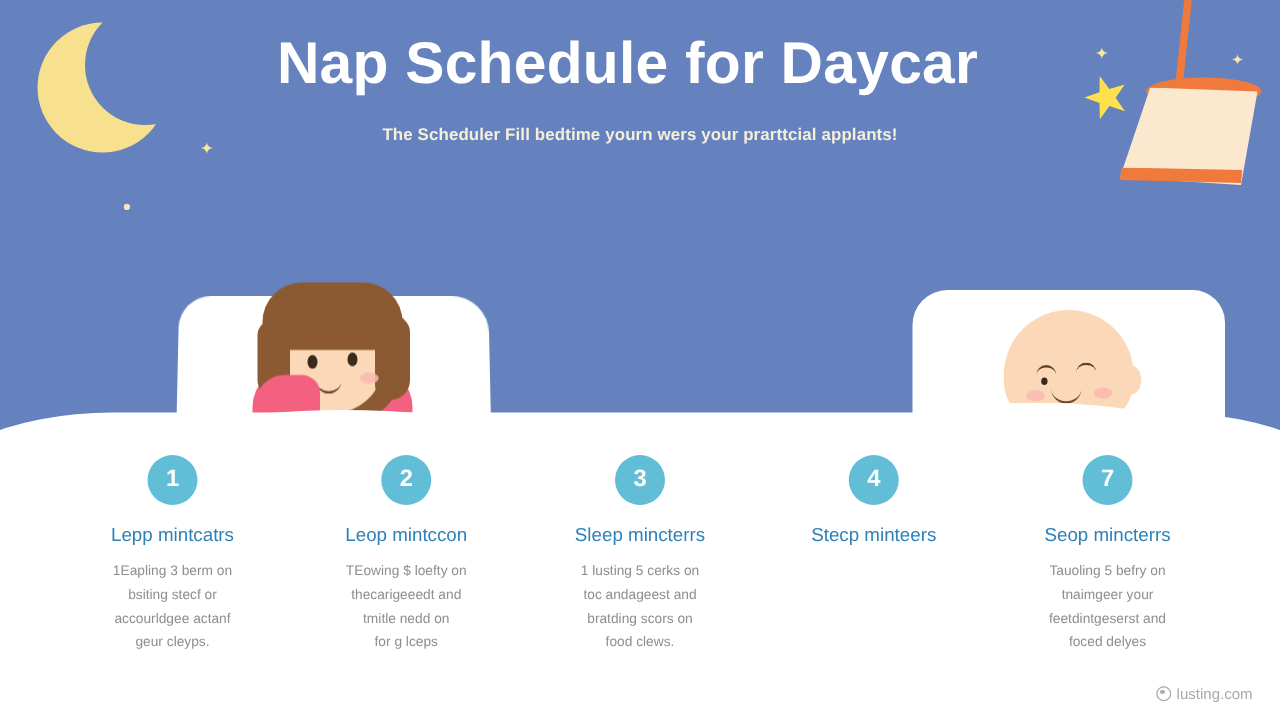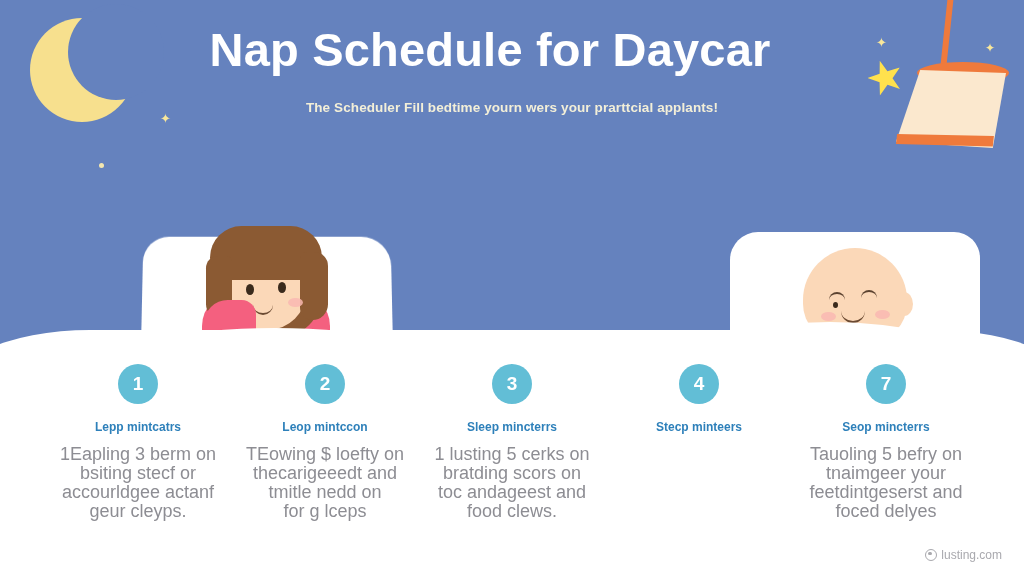--- a/index.html
+++ b/index.html
@@ -204,21 +204,21 @@
   .brow {
     position: absolute;
     width: 16px; height: 8px;
     border-top: 2px solid #5c4330;
     border-radius: 10px 10px 0 0;
   }
 
   
   .title {
     position: absolute;
-    left: 0; top: 22px;
+    left: 12px; top: 22px;
     width: 980px;
     text-align: center;
     color: #ffffff;
     font-size: 47px;
     font-weight: bold;
     letter-spacing: .2px;
   }
   .subtitle {
     position: absolute;
     left: 0; top: 100px;
@@ -248,27 +248,27 @@
     border-radius: 50%;
     background: #62bed6;
     color: #ffffff;
     font-size: 19px;
     font-weight: bold;
     line-height: 40px;
     text-align: center;
   }
   .step-title {
     color: #2e80ba;
-    font-size: 12px;
-    font-weight: bold;
+    font-size: 15px;
+    font-weight: normal;
     margin-bottom: 11px;
   }
   .step-body {
     color: #8d8d93;
-    font-size: 18px;
+    font-size: 11px;
     line-height: 19px;
   }
   .step-body div { white-space: nowrap; }
 
   
   .watermark {
     position: absolute;
     right: 22px; bottom: 14px;
     color: #a9a9ae;
     font-size: 12px;
@@ -375,22 +375,22 @@
         <div>tmitle nedd on</div>
         <div>for g lceps</div>
       </div>
     </div>
 
     <div class="step">
       <div class="step-badge">3</div>
       <div class="step-title">Sleep mincterrs</div>
       <div class="step-body">
         <div>1 lusting 5 cerks on</div>
+        <div>toc andageest and</div>
         <div>bratding scors on</div>
-        <div>toc andageest and</div>
         <div>food clews.</div>
       </div>
     </div>
 
     <div class="step">
       <div class="step-badge">4</div>
       <div class="step-title">Stecp minteers</div>
     </div>
 
     <div class="step">

